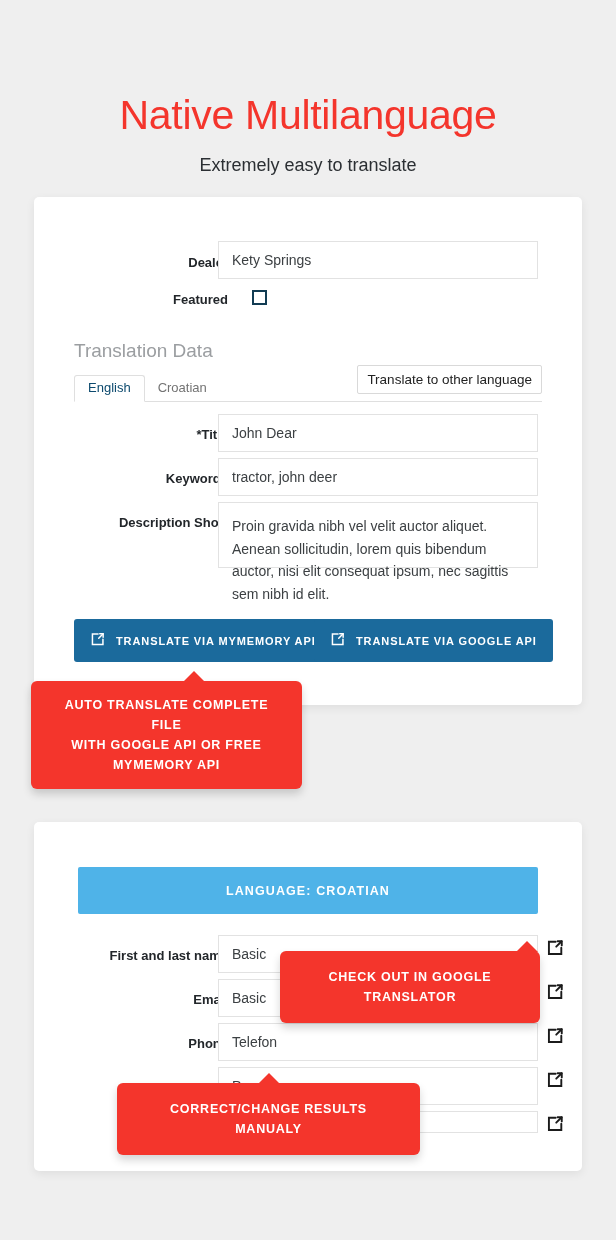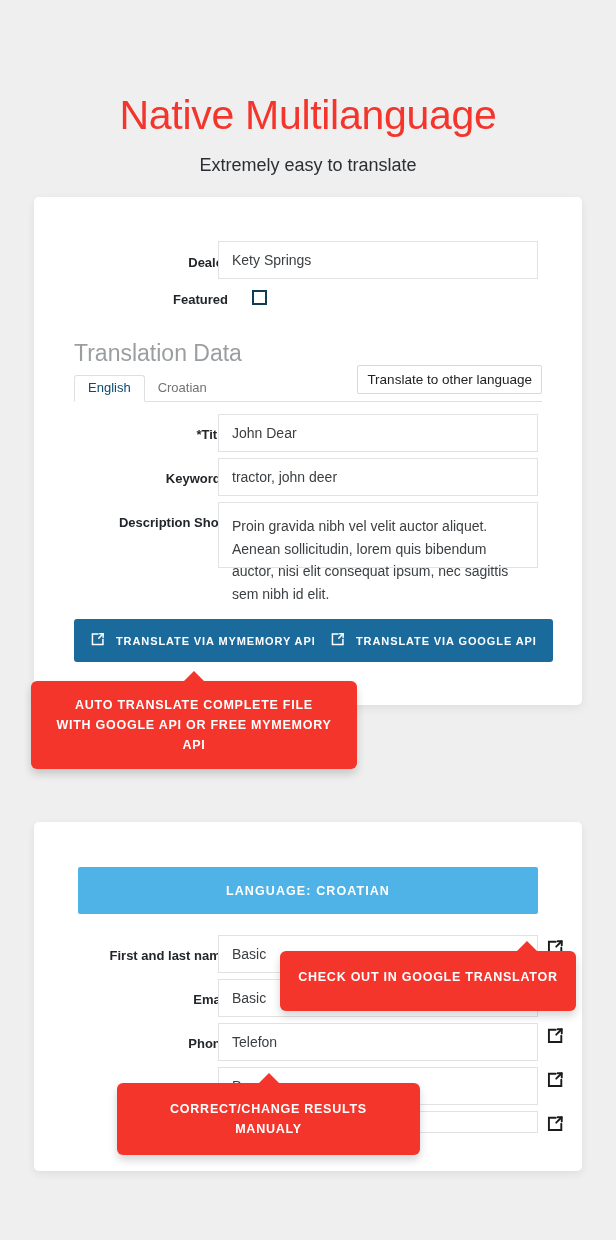--- a/index.html
+++ b/index.html
@@ -80,21 +80,21 @@
   .field-box.tall {
     padding-top: 12px;
     padding-bottom: 12px;
     line-height: 1.62;
   }
 
   
   .section-heading {
     position: absolute;
     left: 40px;
-    font-size: 23px;
+    font-size: 19px;
     color: #9b9ea1;
     font-weight: 400;
   }
 
   
   .tabs {
     position: absolute;
     left: 40px;
     width: 468px;
     border-bottom: 1px solid #dfdfdf;
@@ -264,21 +264,21 @@
       <svg width="15" height="15" viewBox="0 0 16 16" fill="none" stroke="#ffffff" stroke-width="1.6">
         <path d="M8.6 2.2H2.6v11.2h11.2V7.6" stroke-linecap="round"></path>
         <path d="M9.3 6.6 14 1.9" stroke-linecap="round"></path>
         <path d="M10.4 1.9H14v3.6" stroke-linecap="round" stroke-linejoin="round"></path>
       </svg>
     </span>
     <span>TRANSLATE VIA GOOGLE API</span>
   </div>
 </div>
 
-<div class="callout" style="top:681px;left:31px;width:326px;">
+<div class="callout" style="top:681px;left:31px;width:271px;">
   <span class="arrow" style="left:152px;"></span>
   <div>AUTO TRANSLATE COMPLETE FILE</div>
   <div>WITH GOOGLE API OR FREE MYMEMORY API</div>
 </div>
 
 <div class="card" id="card-language">
 
   <div class="lang-banner" style="top:45px;">LANGUAGE: CROATIAN</div>
 
   <div class="form-row" style="top:113px;">
@@ -335,21 +335,21 @@
     <span class="ext-icon" style="top:4px;">
       <svg width="18" height="18" viewBox="0 0 16 16" fill="none" stroke="#1b1b1b" stroke-width="1.7">
         <path d="M8.6 2.4H2.6v11h11V7.8" stroke-linecap="round"></path>
         <path d="M9.1 6.8 13.9 2" stroke-linecap="round"></path>
         <path d="M10.3 2H14v3.7" stroke-linecap="round" stroke-linejoin="round"></path>
       </svg>
     </span>
   </div>
 </div>
 
-<div class="callout" style="top:951px;left:280px;width:296px;padding-top:16px;padding-bottom:24px;">
+<div class="callout" style="top:951px;left:280px;width:260px;padding-top:16px;padding-bottom:16px;">
   <span class="arrow" style="left:236px;"></span>
   <span>CHECK OUT IN GOOGLE TRANSLATOR</span>
 </div>
 
 <div class="callout" style="top:1083px;left:117px;width:303px;padding-top:16px;padding-bottom:16px;">
   <span class="arrow" style="left:141px;"></span>
   <span>CORRECT/CHANGE RESULTS MANUALY</span>
 </div>
 
 </body></html>

